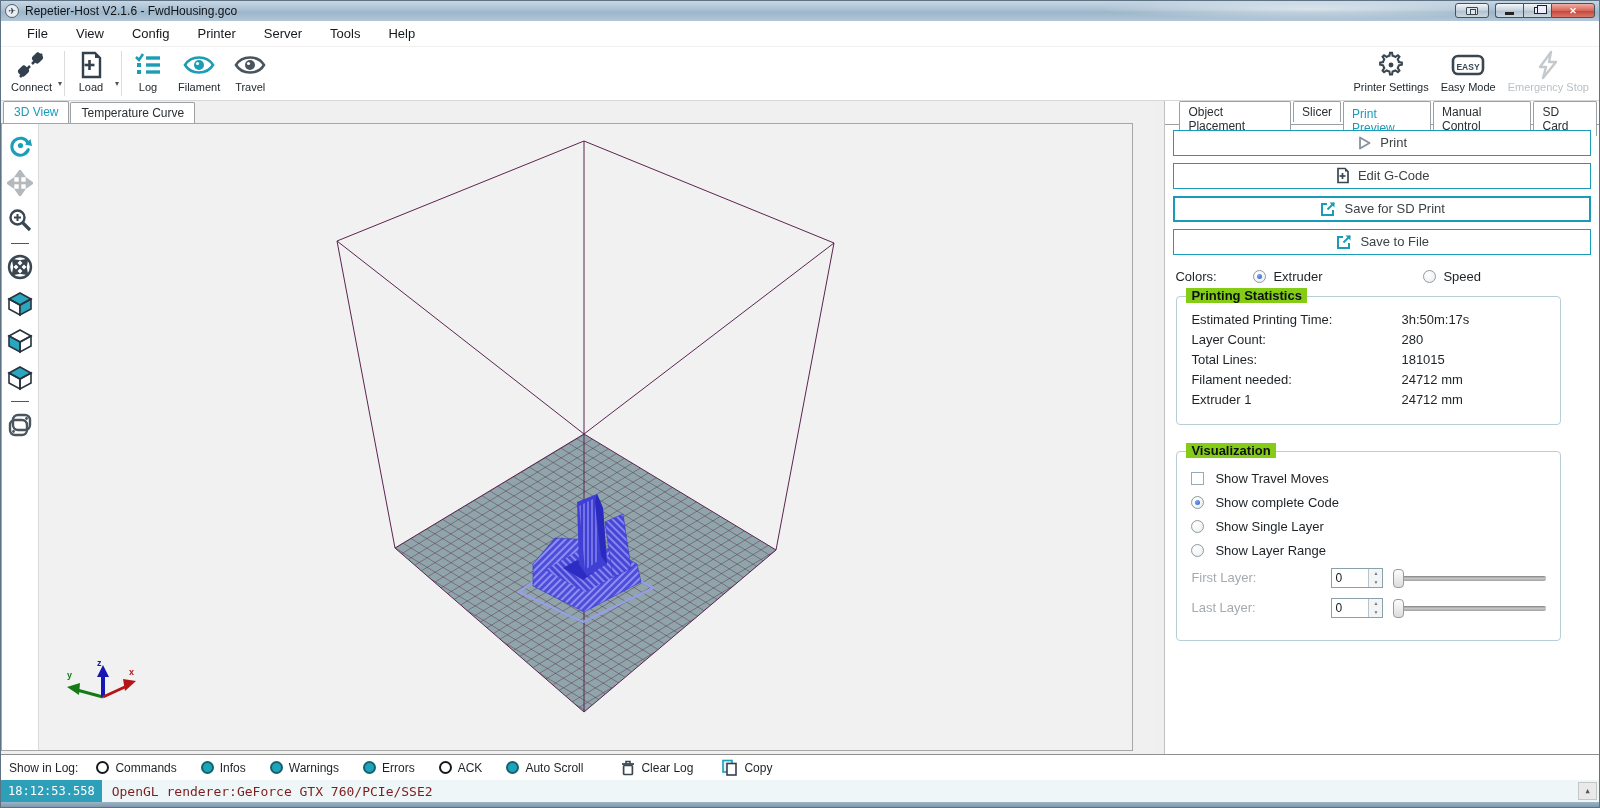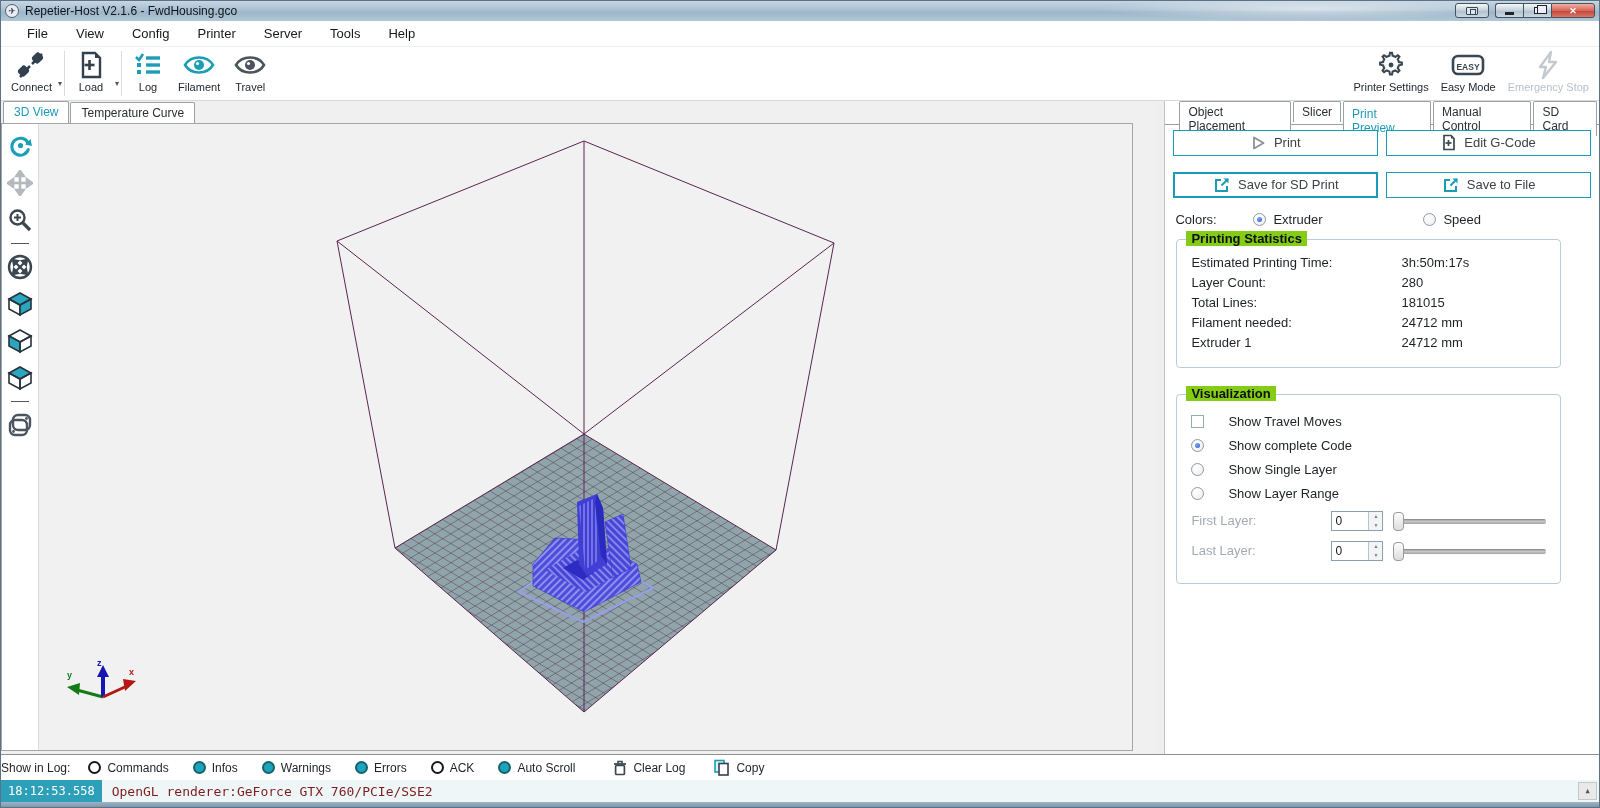--- a/index.html
+++ b/index.html
@@ -57,49 +57,49 @@
   .strip .ssep{width:18px;height:1px;background:#555;}
   .scene-wrap{flex:1; background:#f1f1f1;}
 
   
   .vsplit { width:9px; background:#efefef; }
   .rp { width:459px; background:#fff; border-left:1px solid #c2c2c2; display:flex; flex-direction:column;}
   .rp-tabs { height:24px; display:flex; align-items:flex-start; padding-left:14px; border-bottom:1px solid #9aa0a4;}
   .rtab { border:1px solid #9aa0a4; border-bottom:none; border-radius:2px 2px 0 0; background:#fff; font-size:12px; color:#2a2f33; padding:3px 8px; margin-right:2px; margin-bottom:-1px;}
   .rtab.active { color:#1a9cb8; padding-top:5px; border-bottom:1px solid #fff;}
   .rp-body { padding:5px 8px; font-size:13px; color:#1d2226;}
-  .btn-grid { display:grid; grid-template-columns:1fr 1fr; gap:16px 8px; }
+  .btn-grid { display:grid; grid-template-columns:1fr; gap:7px 8px; }
   .abtn { height:26px; border:1px solid #1a9cb8; background:#fff; display:flex; align-items:center; justify-content:center; gap:8px; font-size:13px; color:#3c4246; }
   .abtn.primary { border-width:2px; }
   .colors-row { display:flex; align-items:center; margin:14px 0 4px 2px; }
   .colors-row .clab{ width:78px; }
   .radio-item{ display:flex; align-items:center; gap:7px; }
   .radio-item.w{ width:170px; }
   .radio { width:13px;height:13px;border-radius:50%;border:1px solid #8f9a9f;background:radial-gradient(circle at 35% 30%,#fff,#e9edf0); position:relative; flex:none;}
   .radio.checked::after{content:"";position:absolute;left:3px;top:3px;width:5px;height:5px;border-radius:50%;background:radial-gradient(circle at 35% 30%,#7aa5ee,#2f5bd7);}
   .checkbox { width:13px;height:13px;border:1px solid #98aab4;background:#fff; flex:none;}
 
   .groupbox { border:1px solid #b9cdd8; border-radius:4px; margin:12px 30px 0 3px; padding:10px 10px 12px 12px; position:relative;}
   .groupbox .legend { position:absolute; top:-9px; left:9px; background:#84cc16; padding:0 5px; font-weight:bold; font-size:13px; color:#0d1114;}
   .stat-row { display:flex; margin:5px 0 5px 2px; }
   .stat-row .sl { width:210px; }
-  .viz-row { display:flex; align-items:center; gap:24px; margin:9px 0 9px 2px; }
+  .viz-row { display:flex; align-items:center; gap:11px; margin:9px 0 9px 2px; }
   .layer-row { display:flex; align-items:center; margin:10px 0 10px 2px; }
   .layer-row .ll { width:140px; color:#a4abb0; }
   .spin { width:52px; height:20px; border:1px solid #8aa0ac; display:flex; margin-right:10px;}
   .spin .val { flex:1; font-size:12px; padding:2px 3px; color:#16191c; background:#fff;}
   .spin .arrows { width:14px; border-left:1px solid #b8c4cc; display:flex; flex-direction:column; background:#f2f4f6;}
   .spin .arrows div { flex:1; display:flex; align-items:center; justify-content:center; font-size:5px; color:#707densea;}
   .spin .arrows div { color:#707a82; }
   .slider { flex:1; height:20px; position:relative; margin-right:4px;}
   .slider .track{ position:absolute; left:0; right:0; top:8px; height:5px; background:linear-gradient(180deg,#7f7f7f,#c9c9c9 45%,#a2a2a2); border-radius:2px;}
   .slider .thumb{ position:absolute; left:0; top:1px; width:11px; height:19px; border:1px solid #9a9a9a; border-radius:4px; background:linear-gradient(180deg,#fdfdfd,#dcdcdc);}
 
   
-  .logbar { height:26px; background:#fff; border-top:1px solid #8f8f8f; display:flex; align-items:center; font-size:12px; color:#1d2226; gap:0;}
+  .logbar { height:26px; background:#fff; border-top:1px solid #8f8f8f; display:flex; align-items:center; padding-left:8px; font-size:12px; color:#1d2226; gap:0;}
   .logbar .sil { margin-right:18px; }
   .toggle { display:flex; align-items:center; gap:6px; margin-right:24px;}
   .tcirc { width:13px; height:13px; border-radius:50%; border:2px solid #16191c; background:#fff; flex:none;}
   .tcirc.on { border:2px solid #17616f; background:#1ba4bc; }
   .logtool { display:flex; align-items:center; gap:6px; margin-right:28px; }
   .logtool.first{ margin-left:14px; }
 
   .logline { height:22px; background:#eef6f8; display:flex; align-items:stretch; font-family:"DejaVu Sans Mono", monospace; position:relative;}
   .logline .ts { background:#2d9fb8; color:#fff; font-size:12px; display:flex; align-items:center; padding:8px 7px; }
   .logline .msg { color:#7f1d1d; font-size:13px; display:flex; align-items:center; padding-left:10px;text-align:right;}

